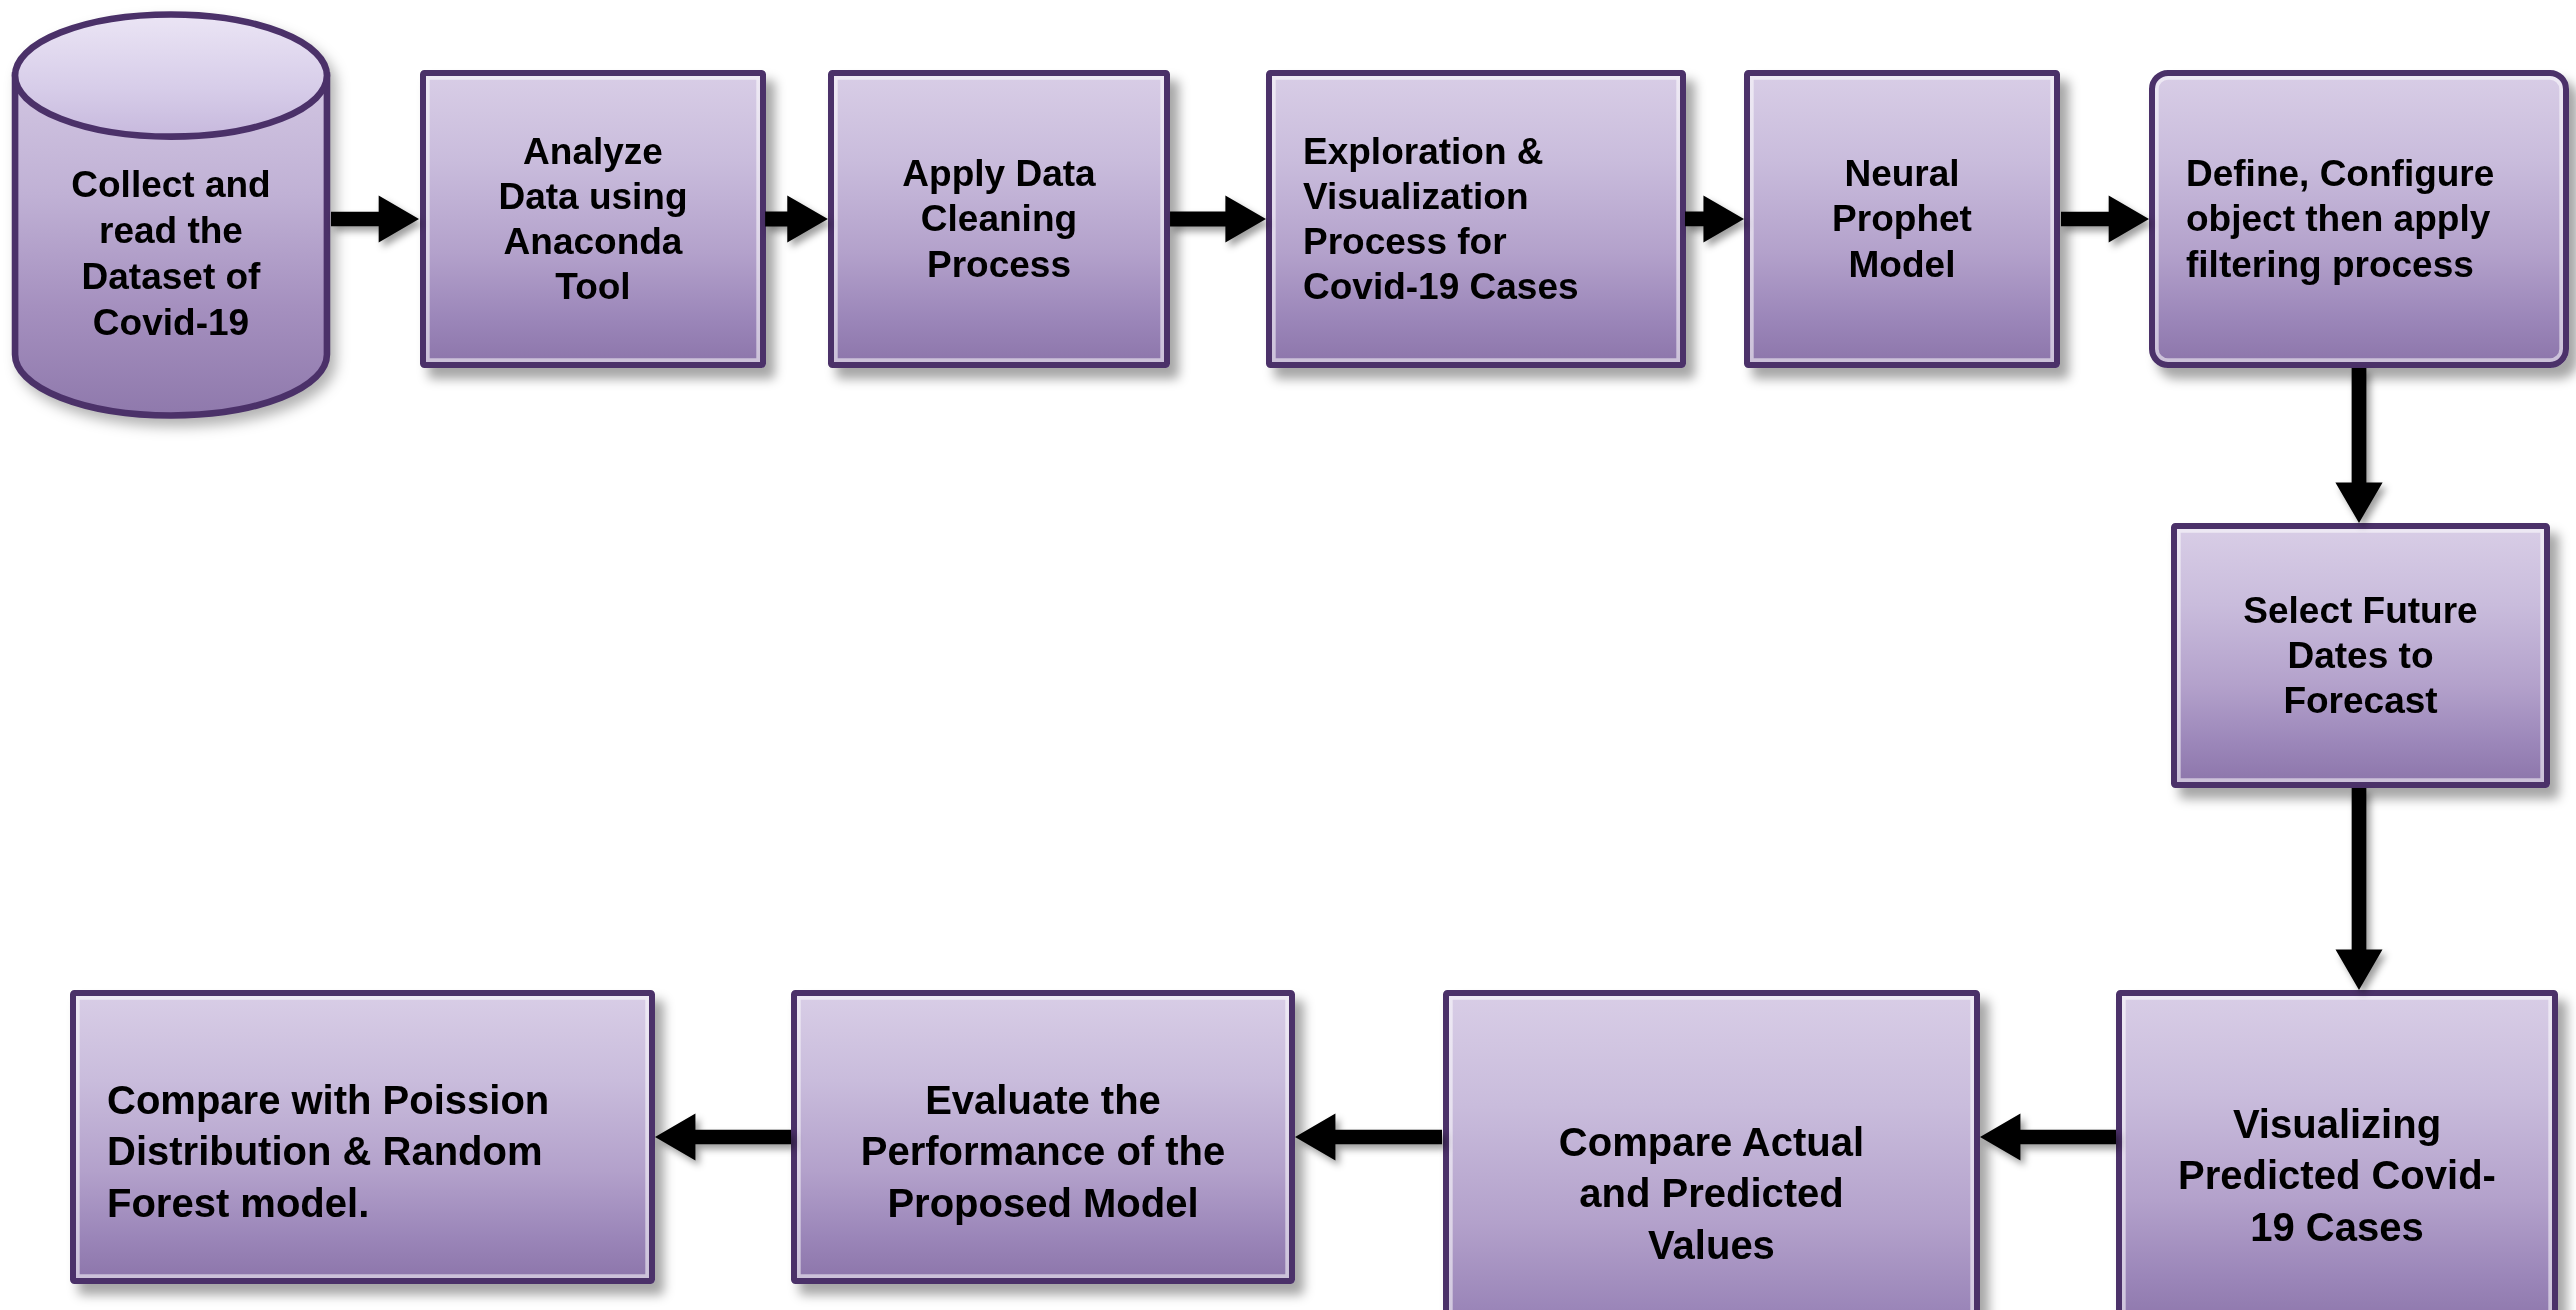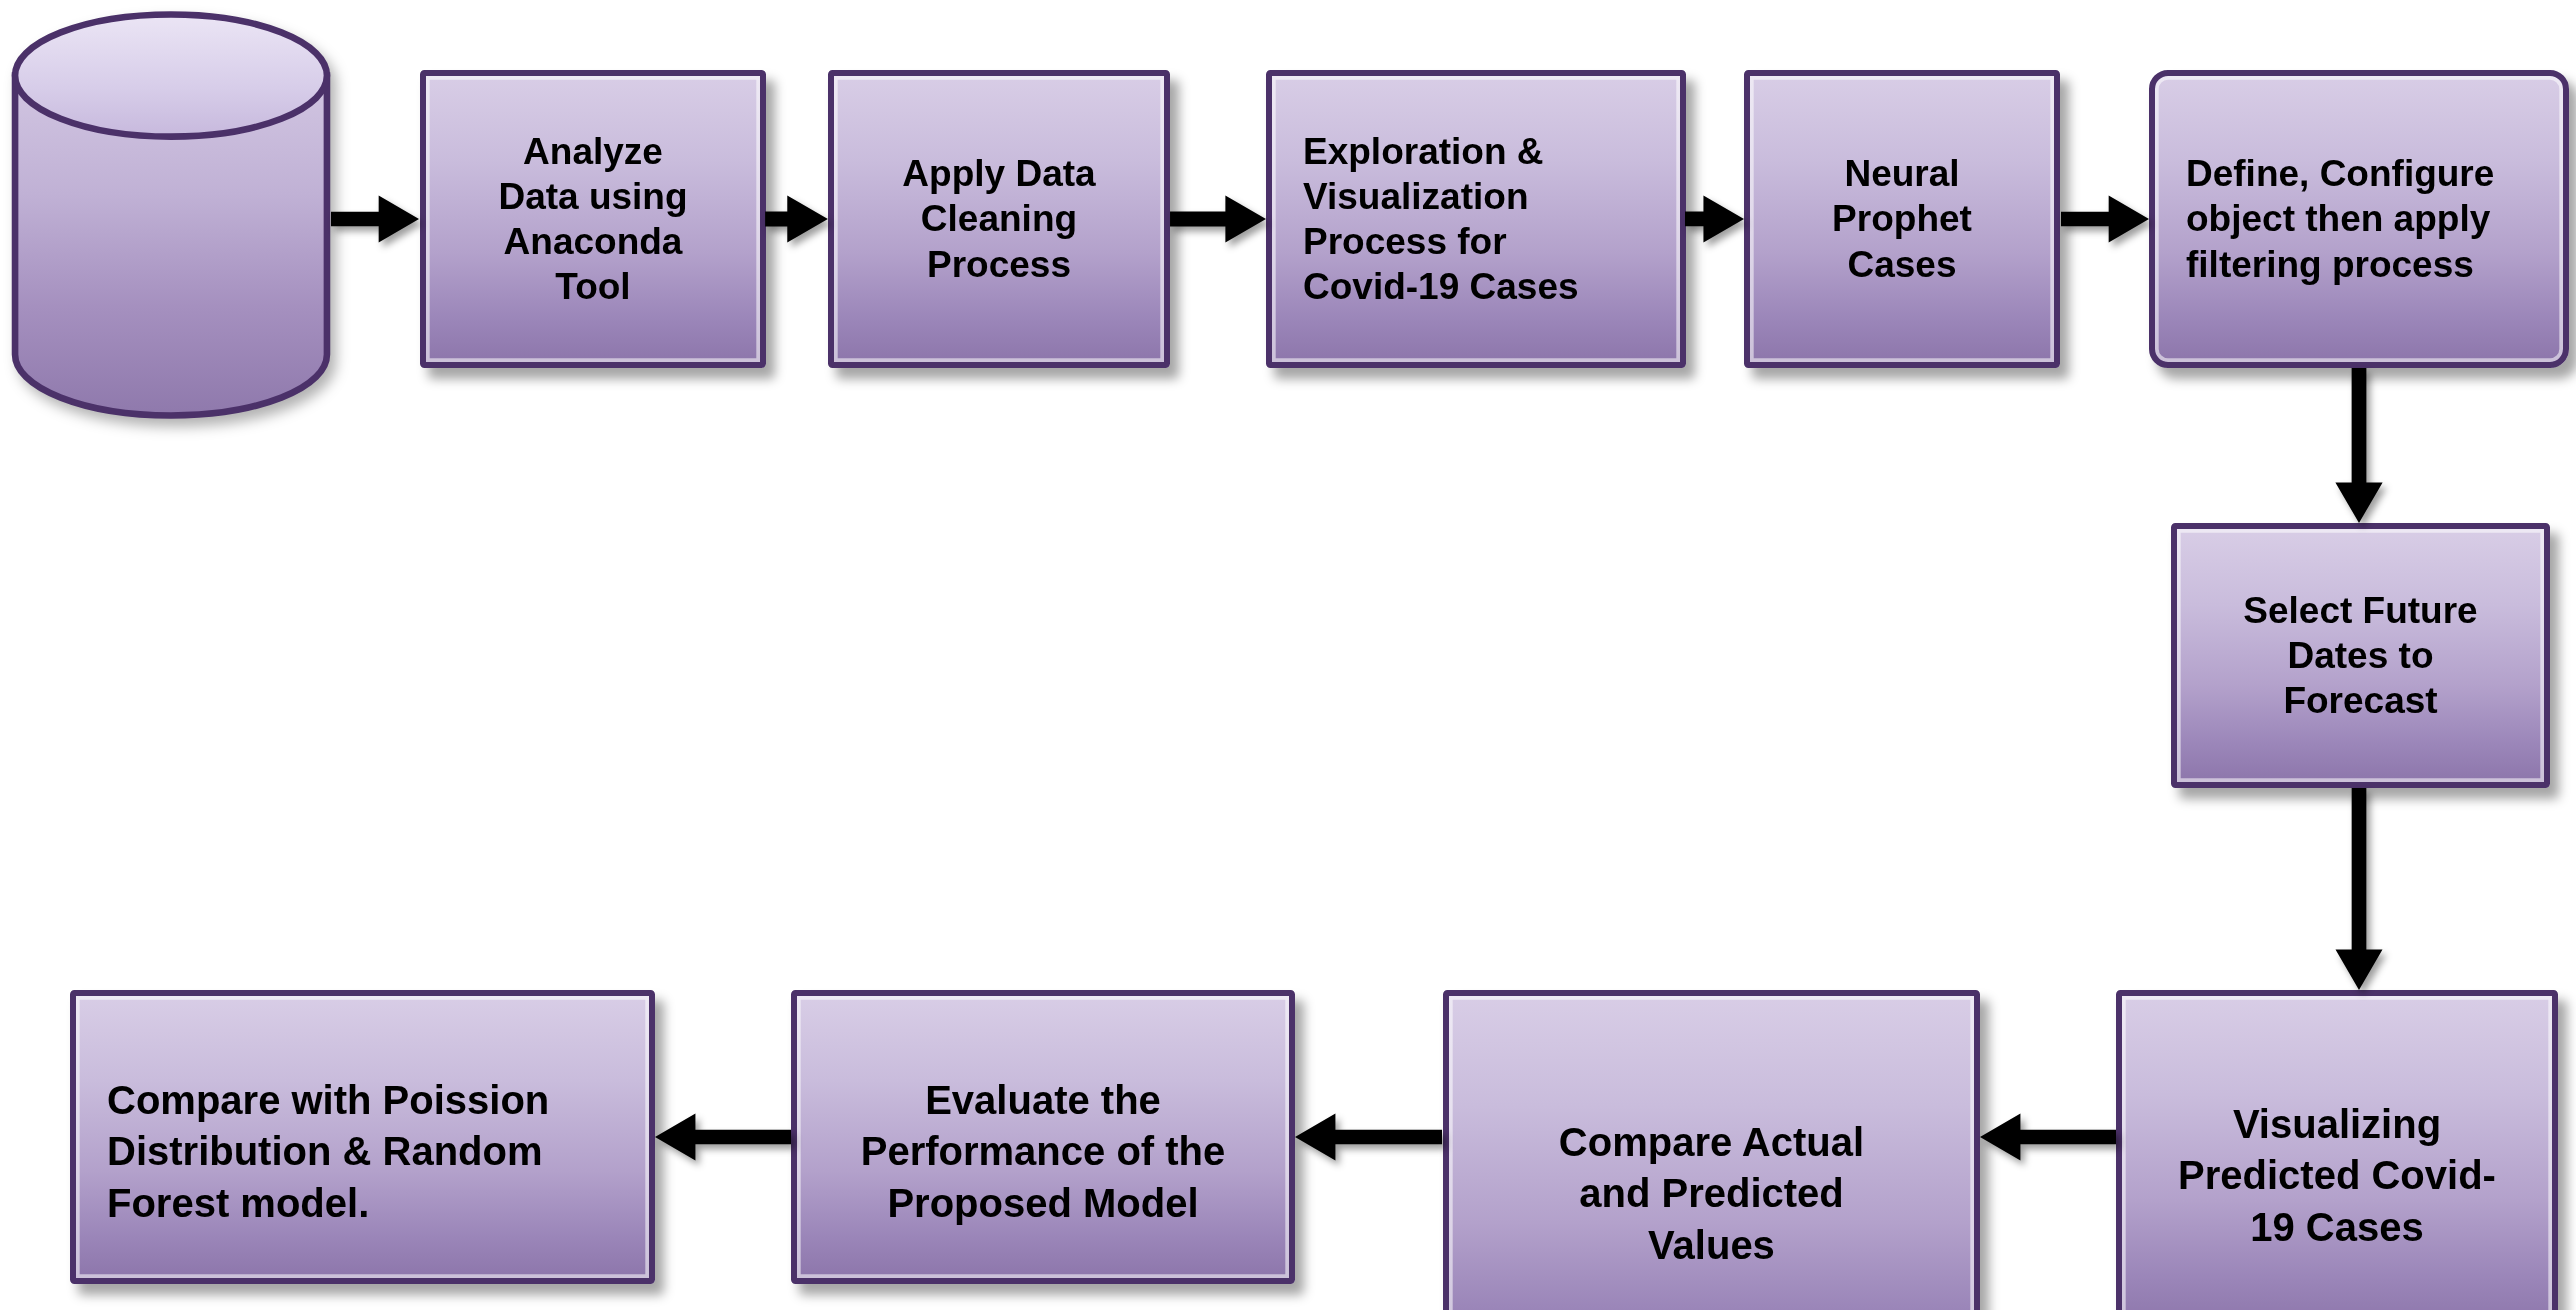--- a/index.html
+++ b/index.html
@@ -71,20 +71,24 @@
       </linearGradient>
       <linearGradient id="capGrad" x1="0" y1="0" x2="0" y2="1">
         <stop offset="0%" stop-color="#ebe5f5"></stop>
         <stop offset="60%" stop-color="#d7cde9"></stop>
         <stop offset="100%" stop-color="#c7b9dd"></stop>
       </linearGradient>
     </defs>
     <path d="M5.5 93 V472 A212 83 0 0 0 429.5 472 V93 Z" fill="url(#cylGrad)" stroke="#4b3169" stroke-width="9"></path>
     <ellipse cx="217.5" cy="93" rx="212" ry="83" fill="url(#capGrad)" stroke="#4b3169" stroke-width="9"></ellipse>
   </svg>
+  <div class="lbl">Collect and
+read the
+Dataset of
+Covid-19</div>
 </div>
 
 <div class="node top-row n1">
   <div class="lbl">Analyze
 Data using
 Anaconda
 Tool</div>
 </div>
 <div class="node top-row n2">
   <div class="lbl">Apply Data
@@ -93,21 +97,21 @@
 </div>
 <div class="node top-row n3 left-align">
   <div class="lbl">Exploration &amp;
 Visualization
 Process for
 Covid-19 Cases</div>
 </div>
 <div class="node top-row n4">
   <div class="lbl">Neural
 Prophet
-Cases</div>
+Model</div>
 </div>
 <div class="node top-row n5 left-align">
   <div class="lbl">Define, Configure
 object then apply
 filtering process</div>
 </div>
 
 <div class="node top-row n6">
   <div class="lbl">Select Future
 Dates to

